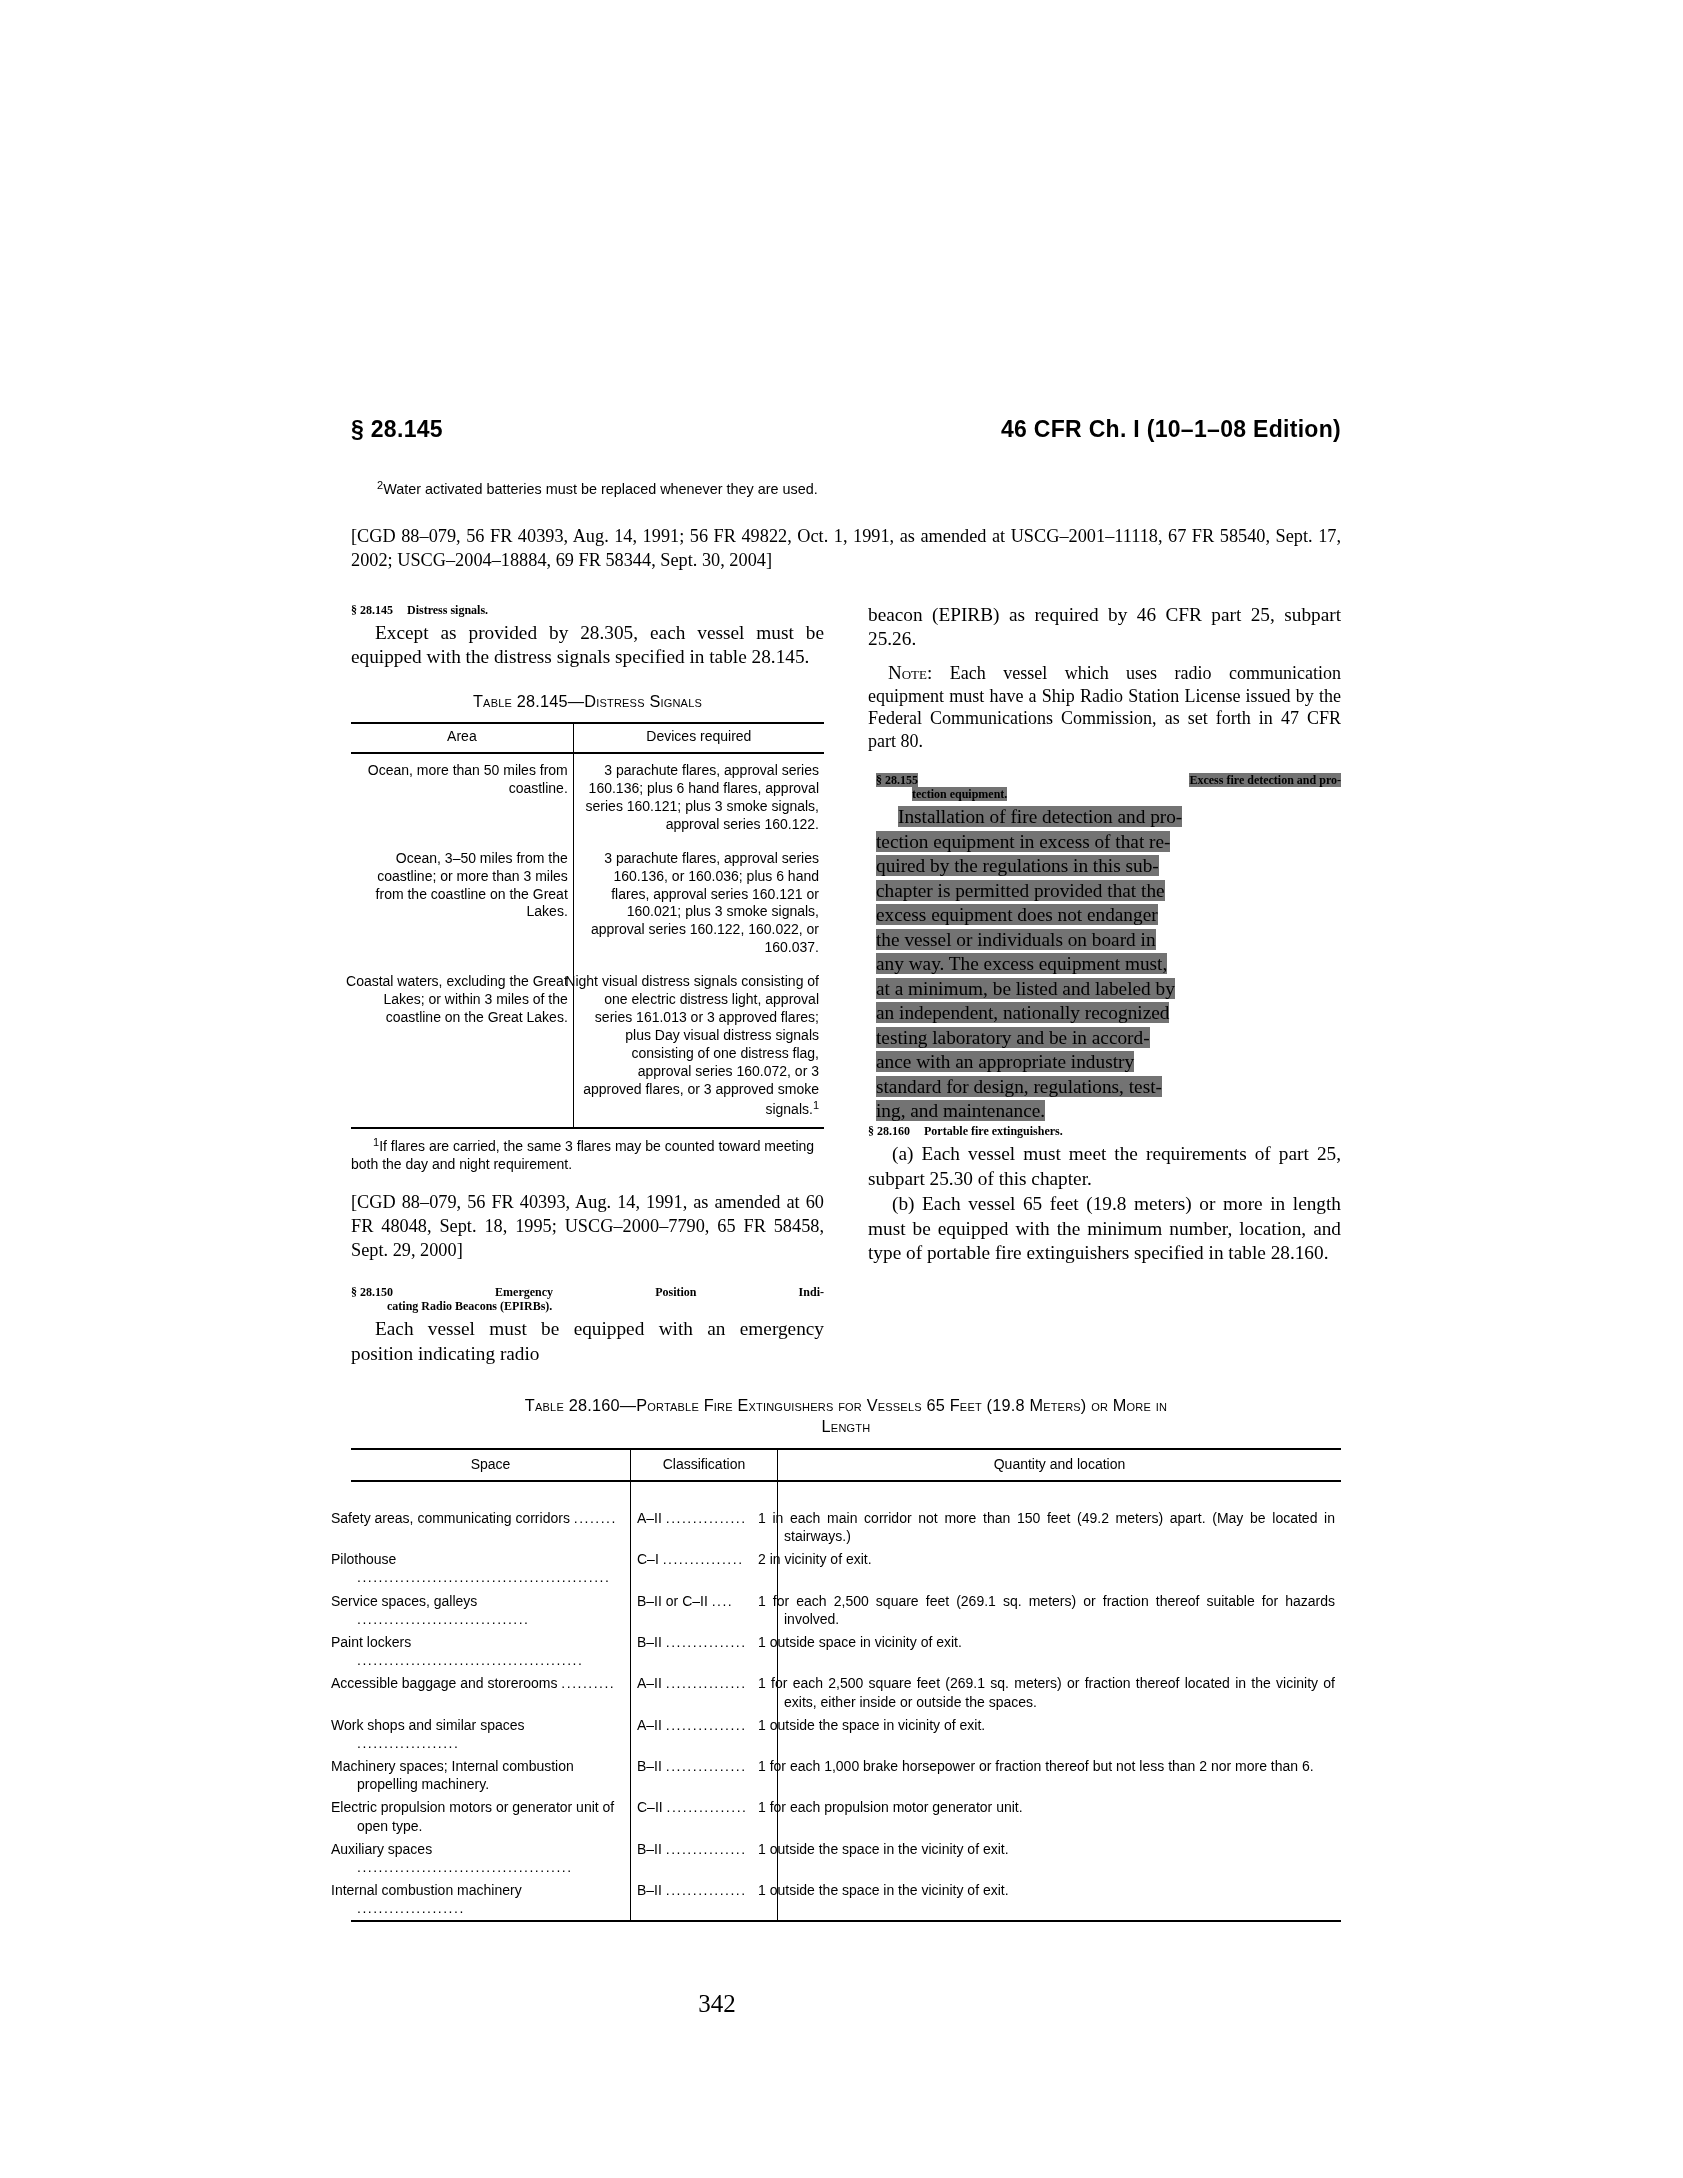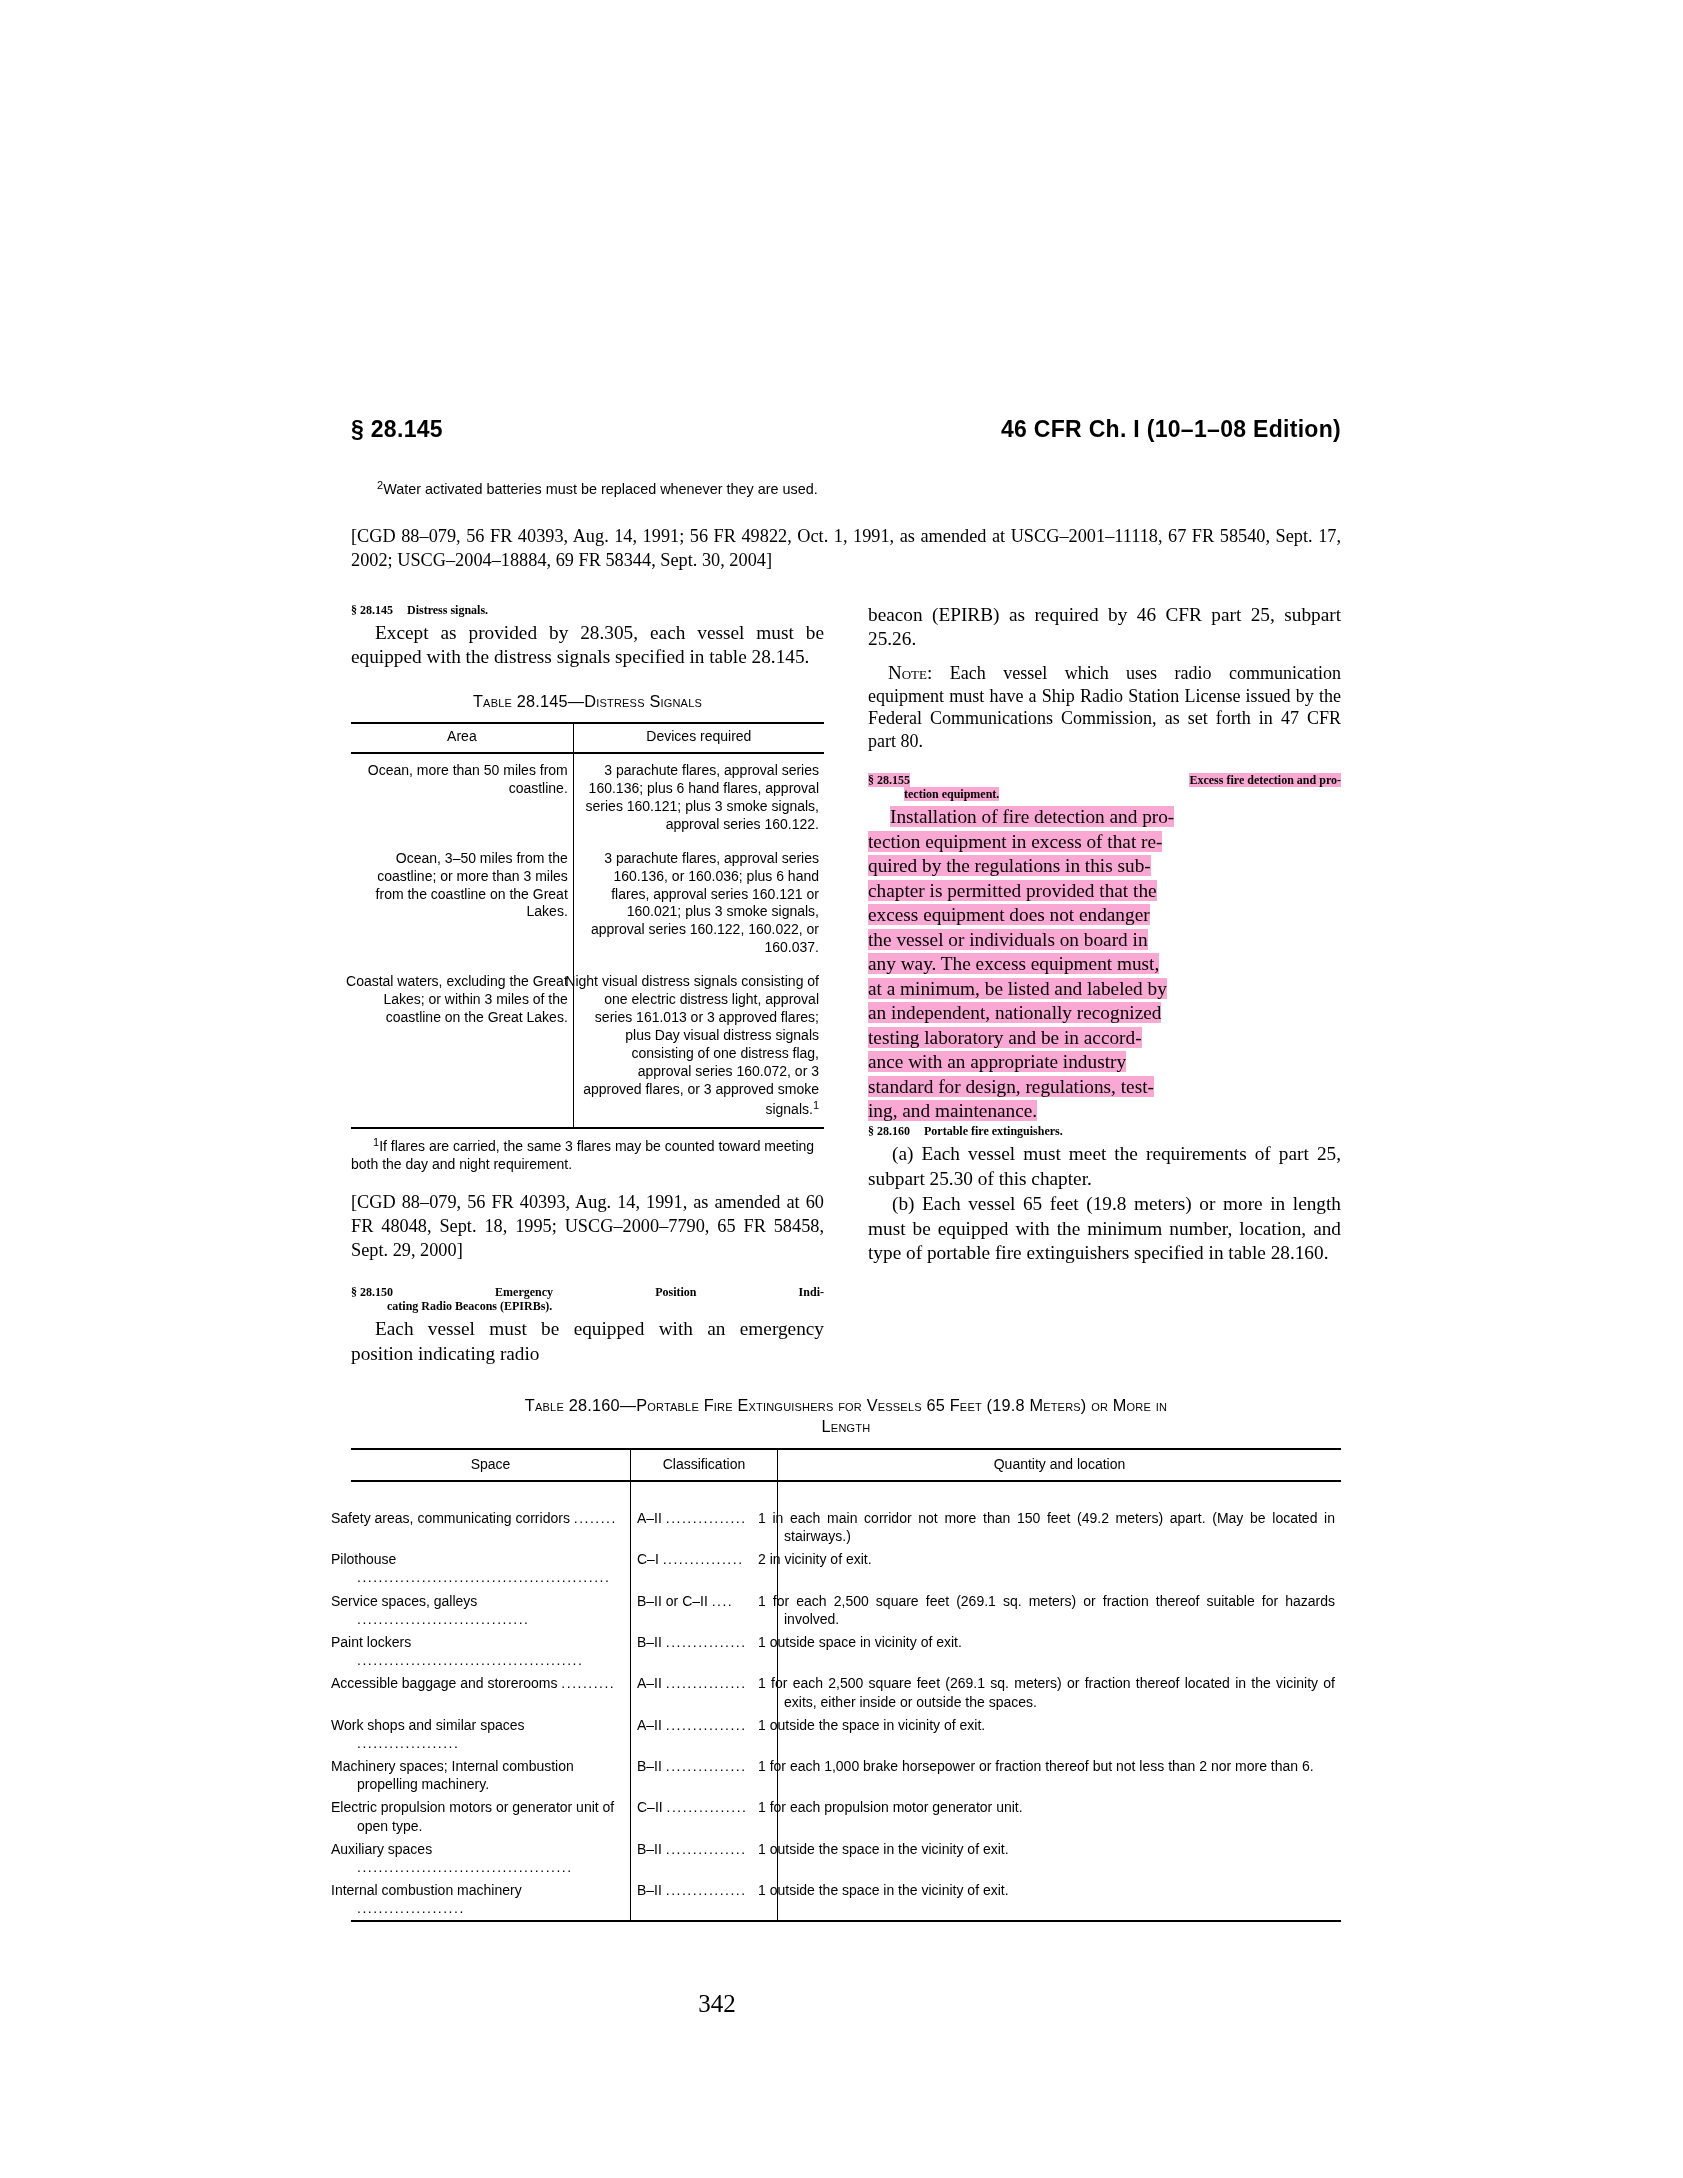--- a/index.html
+++ b/index.html
@@ -107,22 +107,23 @@
 
   p.cite-small {
     font-size: 18.3px;
     line-height: 1.3;
     text-align: justify;
     margin: 18px 0 22px 0;
   }
 
   
   .hl {
-    background-color: #f9a8d4;
+    background-color: #737373;
     box-decoration-break: clone;
+    margin-left: 8px;
     -webkit-box-decoration-break: clone;
   }
 
   
   .tbl-caption {
     font-family: "Liberation Sans", sans-serif;
     font-size: 16.3px;
     text-align: center;
     font-variant: small-caps;
     letter-spacing: 0.2px;

